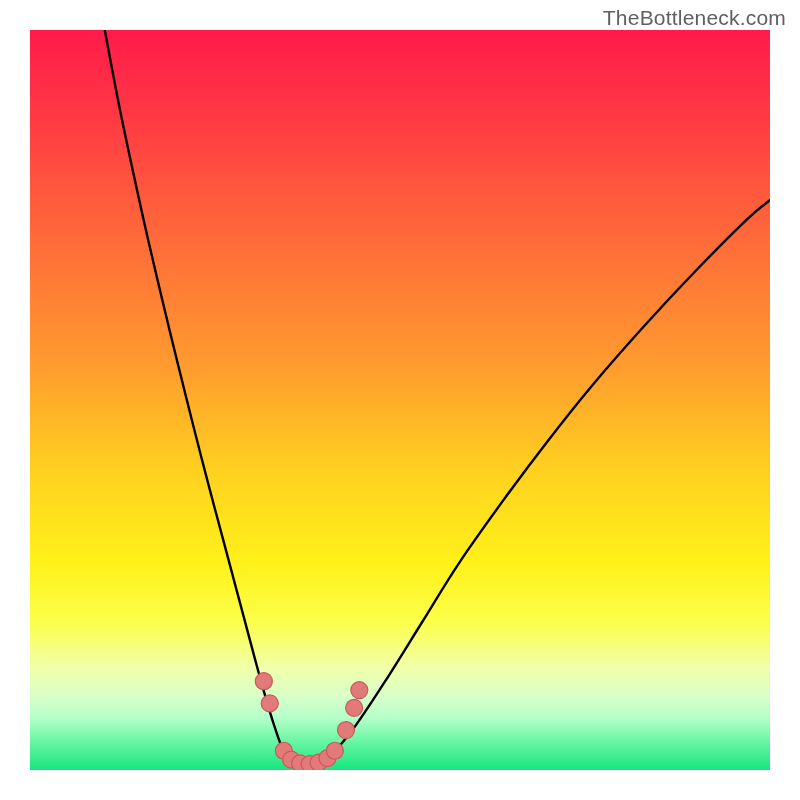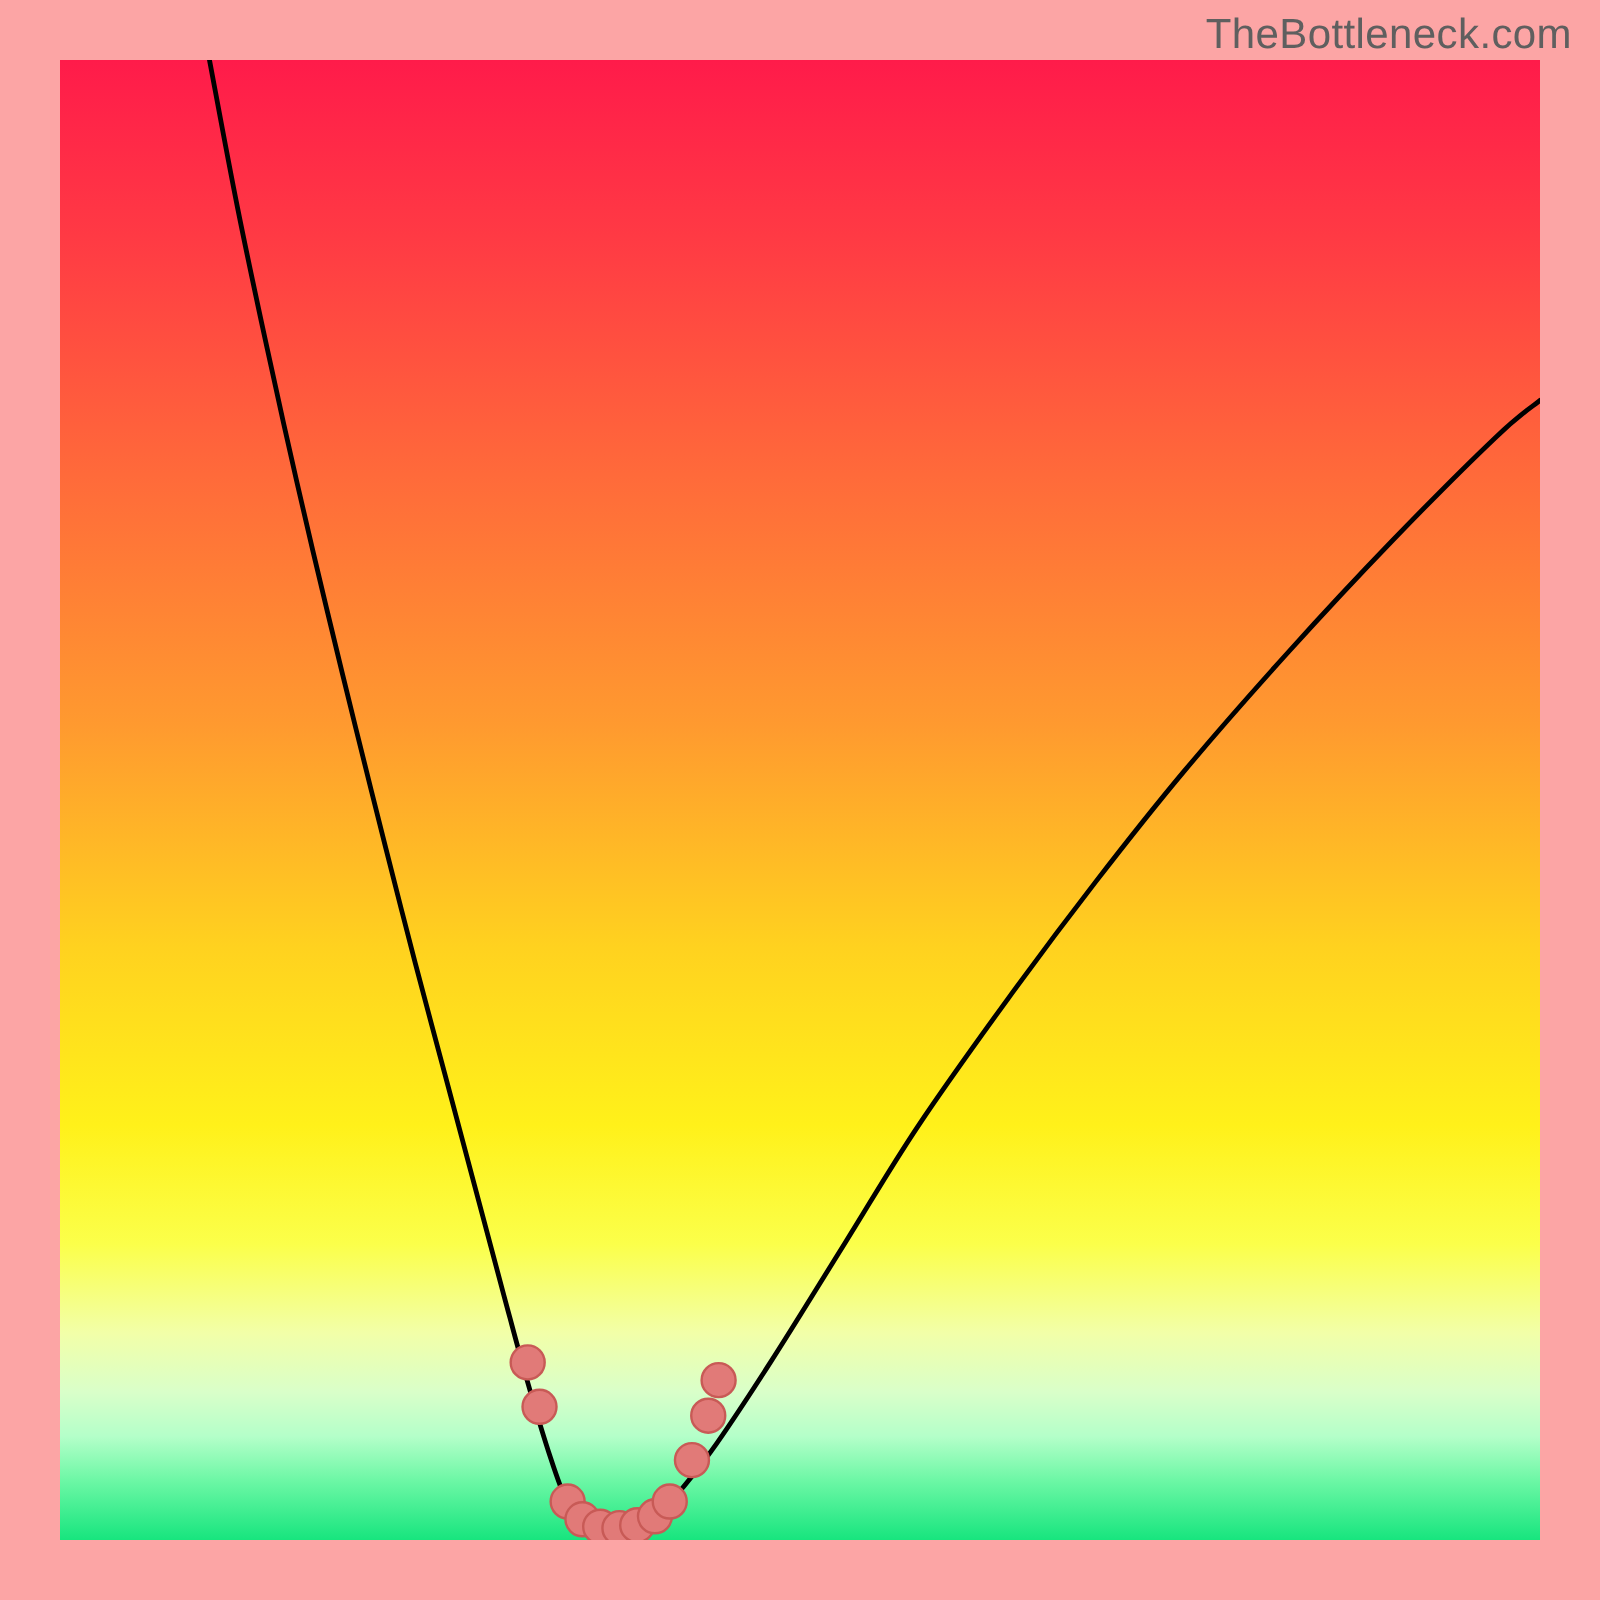--- a/index.html
+++ b/index.html
@@ -8,21 +8,21 @@
     width: 800px;
     height: 800px;
     background: #000;
     overflow: hidden;
     font-family: Arial, Helvetica, sans-serif;
   }
   .stage {
     position: relative;
     width: 800px;
     height: 800px;
-    background: #fca5a5;
+    background: #ffffff;
   }
   .plot-area {
     position: absolute;
     left: 30px;
     top: 30px;
     width: 740px;
     height: 740px;
     overflow: hidden;
   }
   .gradient-bg {

